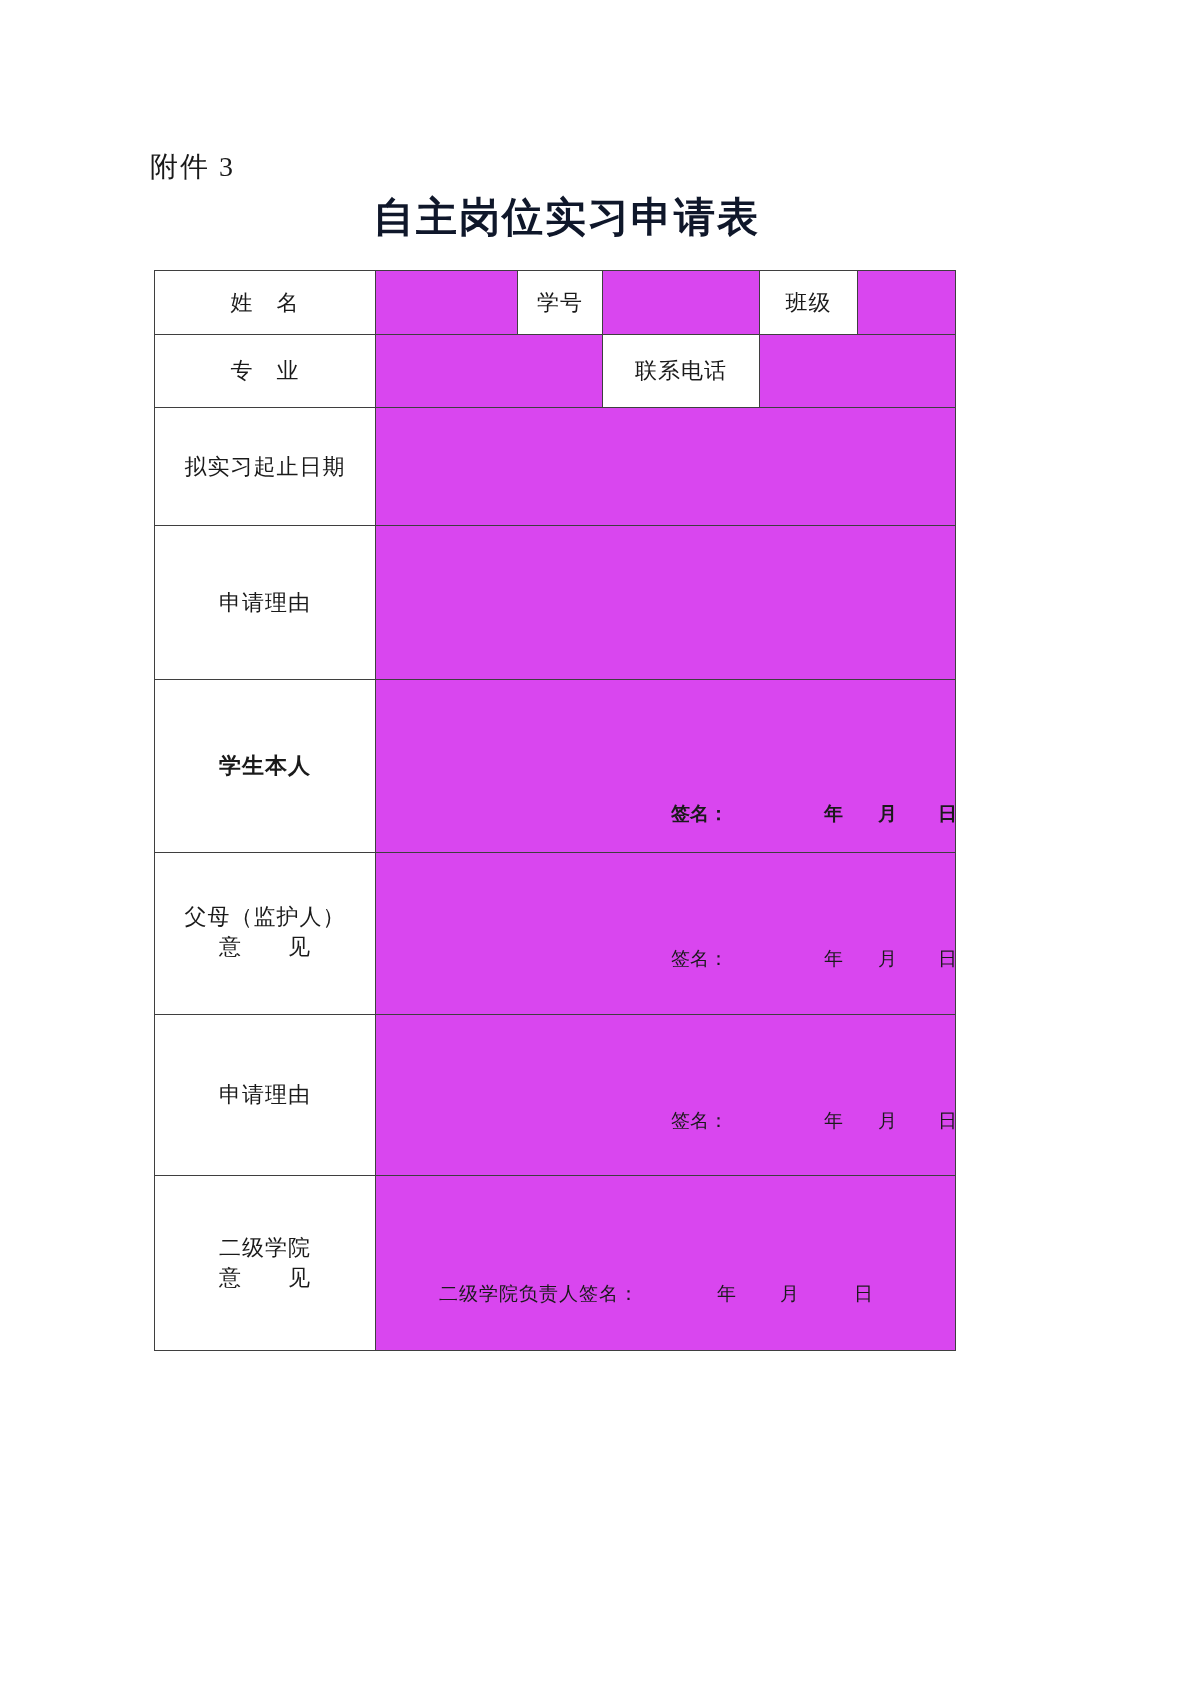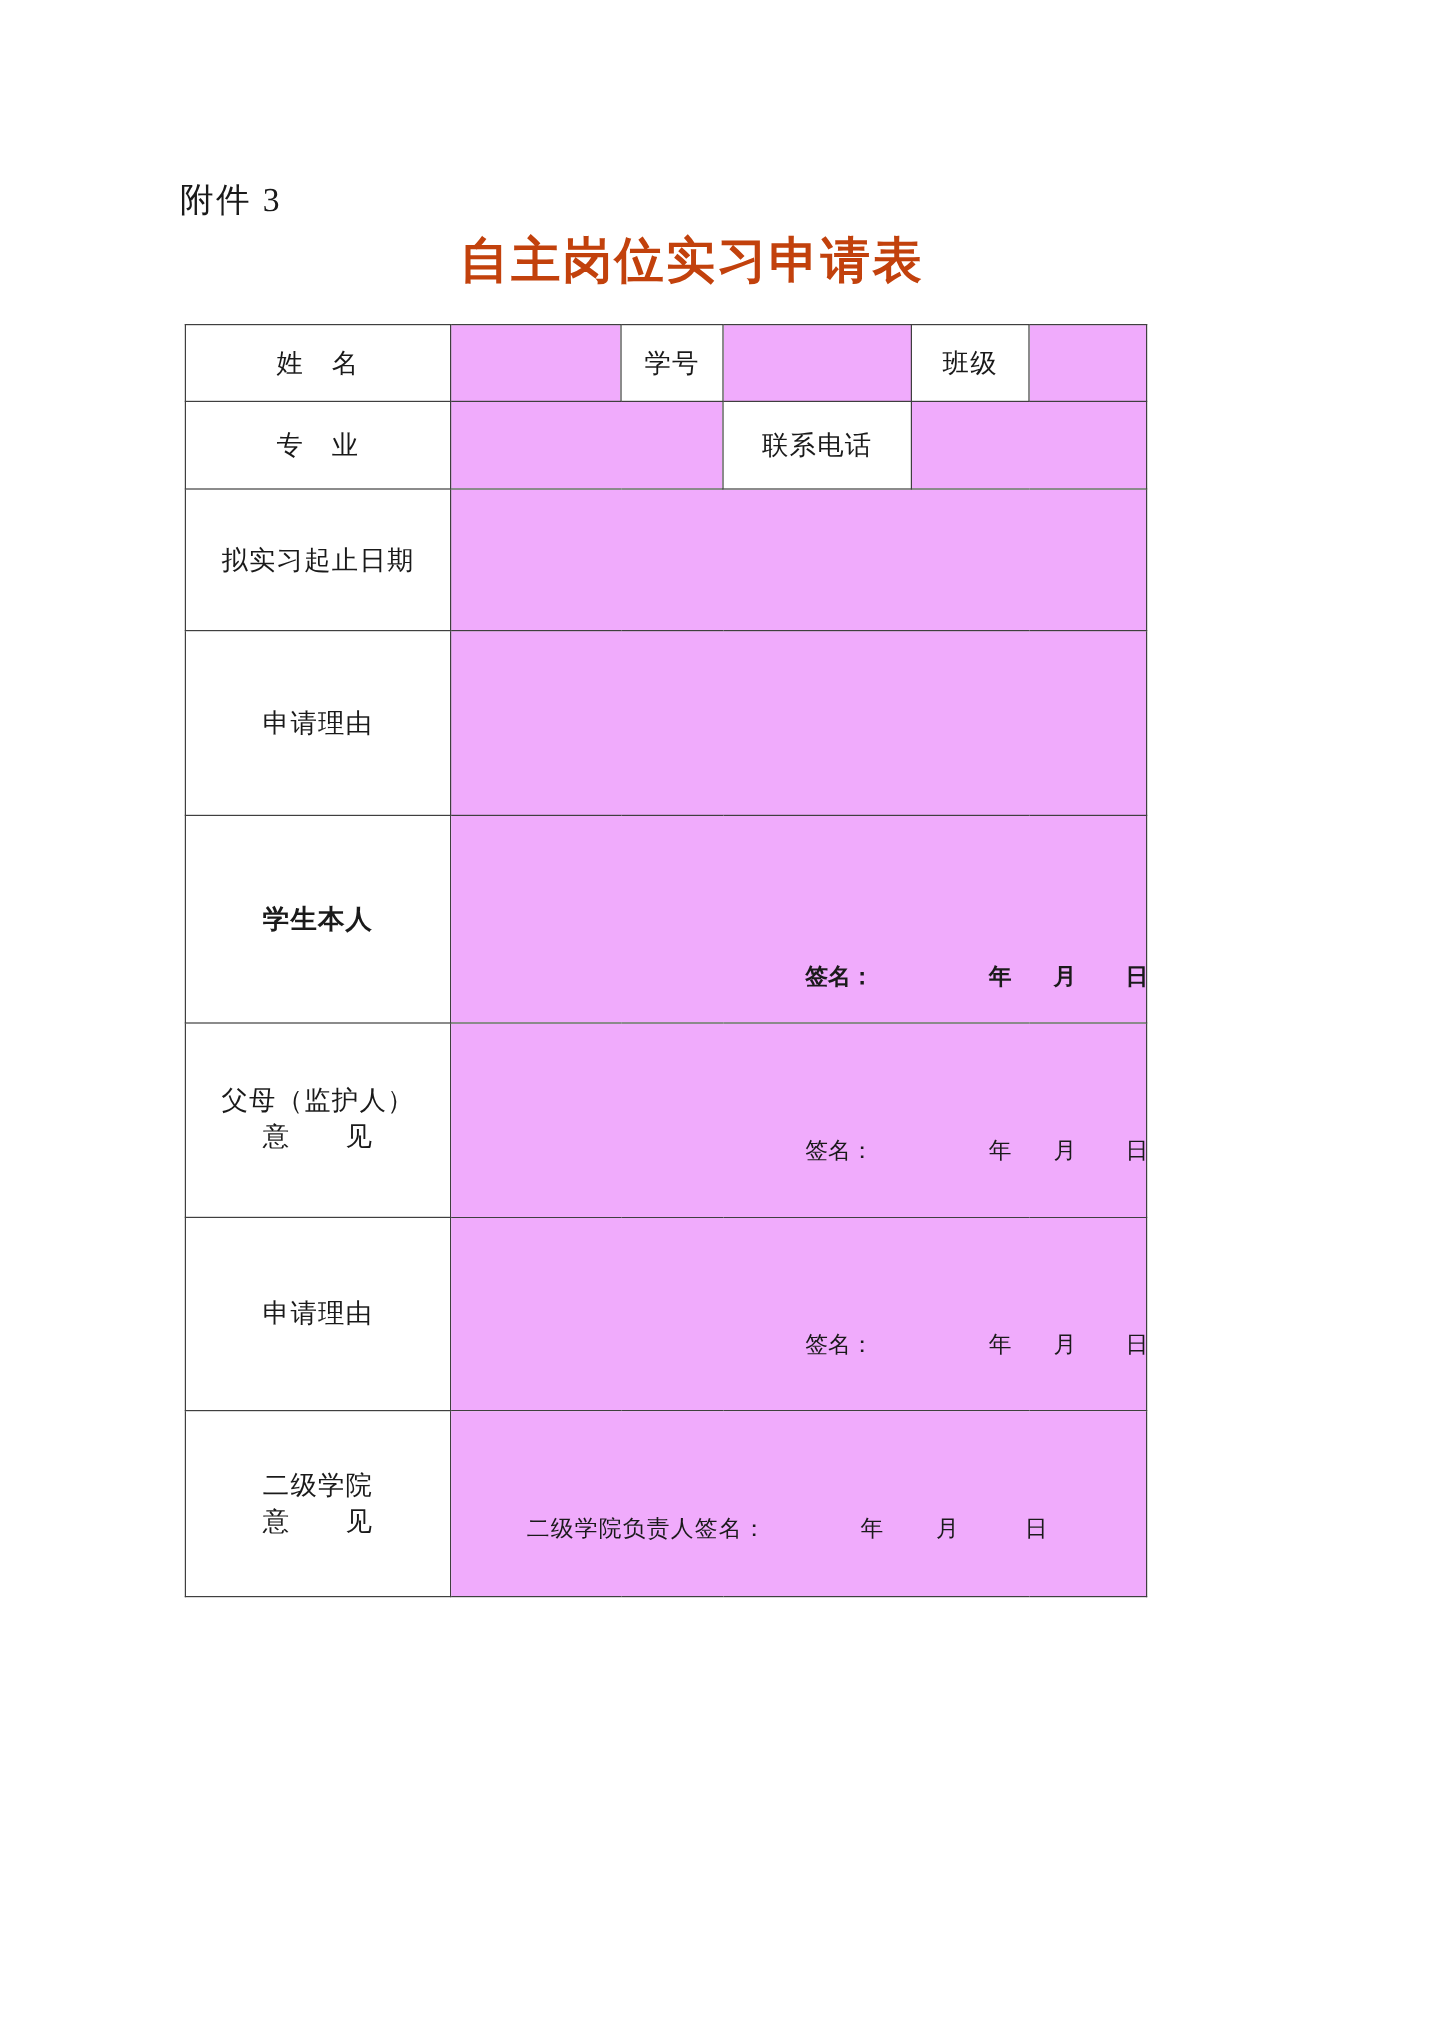--- a/index.html
+++ b/index.html
@@ -13,56 +13,56 @@
     padding-left:44px;
   }
   .attachment {
     position:absolute;
     left:150px; top:148px;
     font-size:28px;
     letter-spacing:2px;
   }
   .doc-title {
     position:absolute;
-    left:176px; top:190px;
+    left:166px; top:190px;
     width:801px;
     text-align:center;
     font-size:41px;
     font-weight:700;
     letter-spacing:2px;
     font-family:"Liberation Sans","DejaVu Sans",sans-serif;
-    color:#c2410c;
+    color:#0f172a;
   }
   table.form {
     position:absolute;
     left:154px; top:270px;
     width:801px;
     border-collapse:collapse;
     table-layout:fixed;
     border:1px solid #c4b5fd;
   }
   table.form td {
     border:1.5px solid #3f3f3f;
     padding:0;
     font-size:22px;
     text-align:center;
     vertical-align:middle;
     overflow:hidden;
   }
   td.lab { line-height:30px; letter-spacing:1px; }
-  td.val { background:#f0abfc; }
+  td.val { background:#d946ef; }
   .r1 { height:64px; }
   .r2 { height:73px; }
   .r3 { height:98px; }
   .r4 { height:118px; }
   .r5 { height:154px; }
   .r6 { height:173px;font-weight:bold; }
   .r7 { height:162px;font-family:Liberation Mono, monospace; }
   .r8 { height:161px; }
-  .r9 { height:155px; }
+  .r9 { height:175px; }
   td.sig-cell { position:relative; }
   .sig {
     position:absolute;
     left:0; right:0;
     height:28px;
     font-size:19px;
   }
   .r6 .sig { bottom:23px; }
   .r7 .sig { bottom:40px; }
   .r8 .sig { bottom:39px; }

